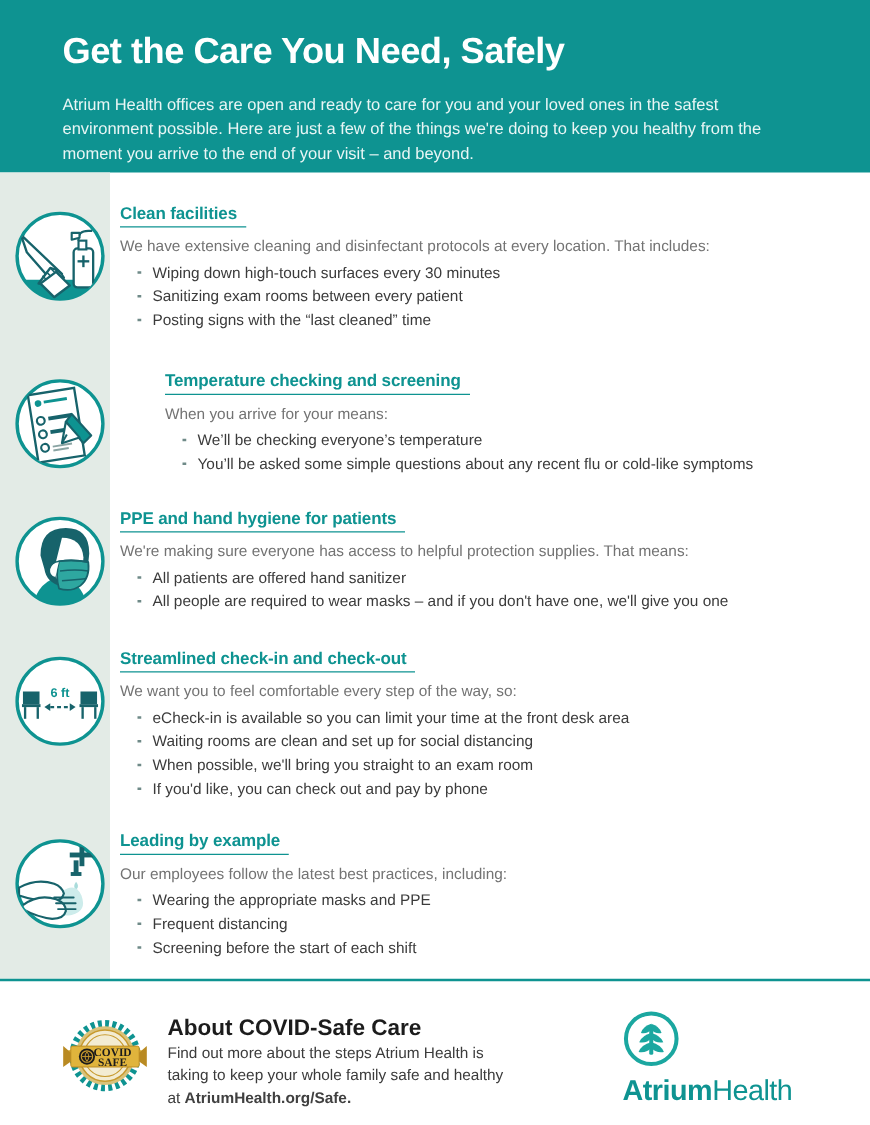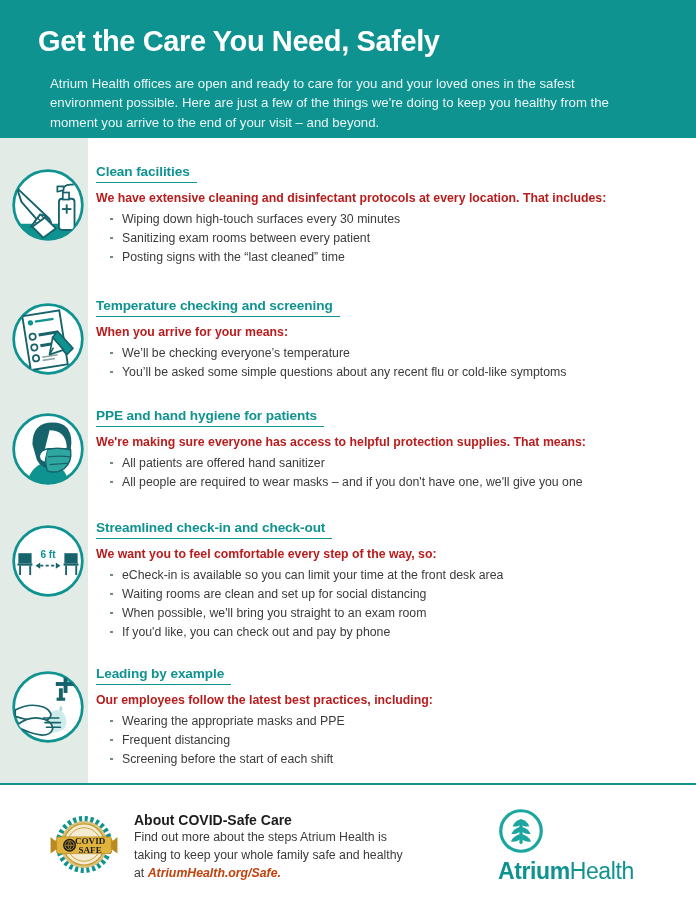--- a/index.html
+++ b/index.html
@@ -29,21 +29,21 @@
     height: 138px;
     background: #0E9391;
     box-sizing: border-box;
     padding: 26px 34px 0 34px;
   }
   .header-title {
     color: #ffffff;
     font-size: 29px;
     font-weight: bold;
     letter-spacing: -0.4px;
-    margin: 0 0 8px 4px;
+    margin: 0 0 8px 16px;
     line-height: 1.1;
   }
   .header-sub {
     color: #e9f6f5;
     font-size: 13.2px;
     line-height: 1.48;
     margin: 16px;
     max-width: 620px;
     font-weight: normal;
   }
@@ -93,25 +93,24 @@
     color: #0E9391;
     font-size: 13.6px;
     font-weight: bold;
     border-bottom: 1.6px solid #0E9391;
     padding-bottom: 3px;
     padding-right: 7px;
     margin: 0 0 7px 0;
     letter-spacing: -0.1px;
   }
   .sec-intro {
-    color: #b91c1c;
+    color: #737373;
     font-size: 12.3px;
     line-height: 1.35;
     margin: 0 0 3px 0;
-    font-weight: bold;
   }
   .sec-list {
     list-style: none;
     margin: 0;
     padding: 0 0 0 14px;
   }
   .sec-list li {
     color: #3b3b3b;
     font-size: 12.3px;
     line-height: 1.55;
@@ -156,31 +155,31 @@
     width: 76px;
     height: 76px;
     min-width: 76px;
   }
   .footer-text {
     margin-left: 12px;
     padding-top: 4px;
   }
   .footer-title {
     color: #1c1c1c;
-    font-size: 14px;
+    font-size: 18px;
     font-weight: bold;
     margin: 0 0 1px 0;
   }
   .footer-line {
     color: #3b3b3b;
     font-size: 12.3px;
     line-height: 1.46;
     margin: 0;
   }
-  .footer-line b { font-weight: bold; color:#c2410c;font-style:italic; }
+  .footer-line b { font-weight: bold; color:#404040; }
   .logo-wrap {
     position: absolute;
     right: 34px;
     top: 22px;
     width: 164px;
     text-align: left;
   }
   .logo-mark { width: 46px; height: 46px; }
   .logo-text {
     margin-top: 2px;
@@ -236,21 +235,21 @@
         <div class="sec-heading">Clean facilities</div>
         <p class="sec-intro">We have extensive cleaning and disinfectant protocols at every location. That includes:</p>
         <ul class="sec-list">
           <li>Wiping down high-touch surfaces every 30 minutes</li>
           <li>Sanitizing exam rooms between every patient</li>
           <li>Posting signs with the “last cleaned” time</li>
         </ul>
       </div>
     </div>
 
-    <div class="section" style="top:158px;">
+    <div class="section" style="top:158px;gap:36px;">
       <div class="sec-icon">
         <svg class="icon-circle" viewBox="0 0 100 100">
           <defs>
               <clipPath id="c2">
                 <circle cx="50" cy="50" r="44"></circle>
               </clipPath>
             </defs>
           <circle cx="50" cy="50" r="44" fill="#ffffff" stroke="#0E9391" stroke-width="3.5"></circle>
           <g clip-path="url(#c2)">
             <g transform="rotate(-9 50 50)">

